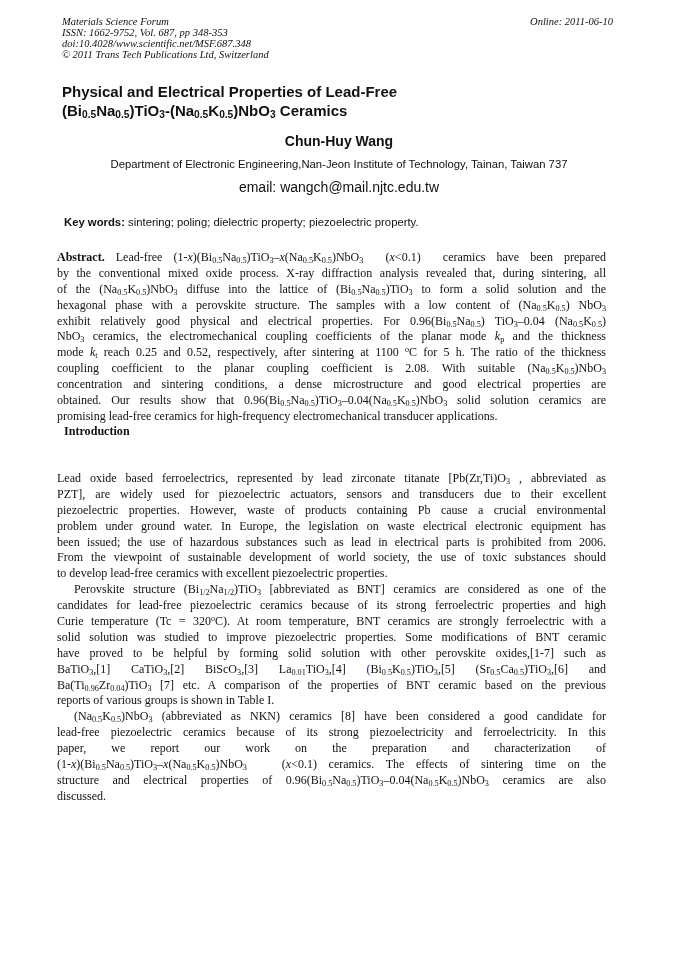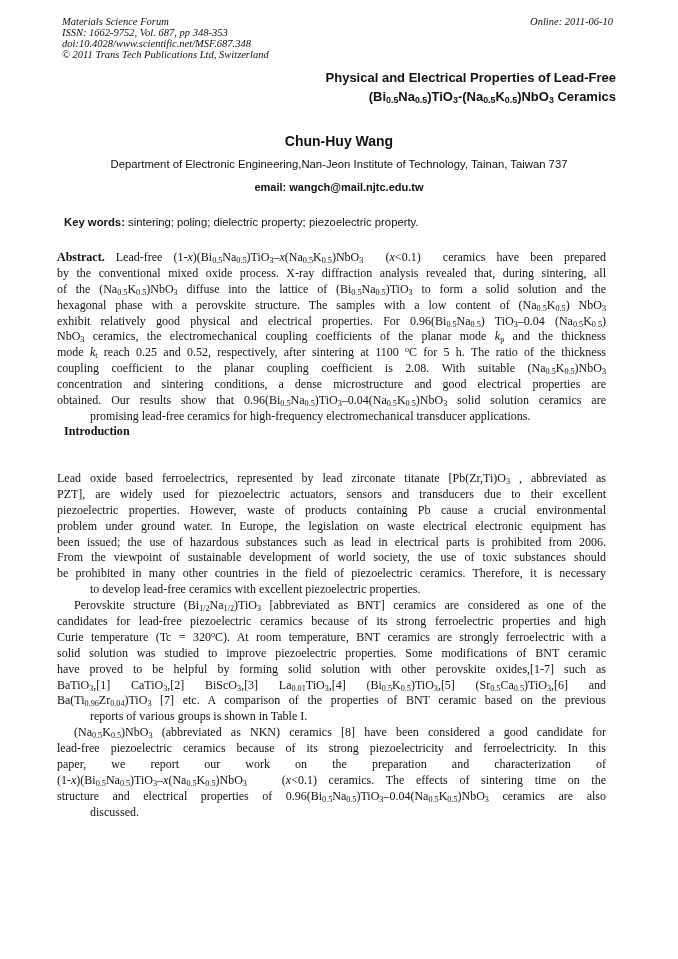--- a/index.html
+++ b/index.html
@@ -2,29 +2,29 @@
 <html><head>
 <meta charset="utf-8">
 <style>
   html, body { margin: 0; padding: 0; background: #ffffff; }
   body { width: 678px; height: 959px; position: relative; overflow: hidden; color: #111; }
   .page { position: absolute; left: 0; top: 0; width: 678px; height: 959px; border-radius: 15px; }
   .hdr { position: absolute; font-family: "Liberation Serif", serif; font-style: italic; font-size: 10.5px; line-height: 11px; color: #111; }
   .hdr-left { left: 62px; top: 16px; }
   .hdr-right { right: 65px; top: 16px; }
   .hdr div { white-space: nowrap; }
-  .title { position: absolute; left: 62px; width: 554px; top: 68px; text-align: right; font-family: "Liberation Sans", sans-serif; font-weight: bold; font-size: 13px; line-height: 19px; }
+  .title { position: absolute; left: 62px; width: 554px; top: 82px; text-align: left; font-family: "Liberation Sans", sans-serif; font-weight: bold; font-size: 15px; line-height: 19px; }
   .author { position: absolute; left: 62px; width: 554px; top: 132px; text-align: center; font-family: "Liberation Sans", sans-serif; font-size: 14px; line-height: 18px; font-weight: bold; }
   .affil { position: absolute; left: 62px; width: 554px; top: 157px; text-align: center; font-family: "Liberation Sans", sans-serif; font-size: 11.3px; line-height: 14px; }
-  .email { position: absolute; left: 62px; width: 554px; top: 180px; text-align: center; font-family: "Liberation Sans", sans-serif; font-size: 11px; line-height: 14px; font-weight: bold; }
+  .email { position: absolute; left: 62px; width: 554px; top: 180px; text-align: center; font-family: "Liberation Sans", sans-serif; font-size: 14px; line-height: 14px; }
   .keywords { position: absolute; left: 64px; width: 554px; top: 215px; font-family: "Liberation Sans", sans-serif; font-size: 11.3px; line-height: 14px; }
   .keywords b { font-weight: bold; }
   .body { position: absolute; left: 57px; width: 549px; font-family: "Liberation Serif", serif; font-size: 12px; line-height: 15.9px; }
   .line { display: block; text-align: justify; text-align-last: justify; white-space: nowrap; height: 15.9px; }
-  .line.last { text-align-last: left; margin-left: 33px; }
+  .line.last { text-align-last: left; }
   .line .j { display: inline-block; width: 100%; text-align: justify; text-align-last: justify; white-space: normal; }
   .line.last .j { text-align-last: left; }
   .abstract { top: 250px; }
   .intro-h { position: absolute; left: 64px; top: 424px; font-family: "Liberation Serif", serif; font-weight: bold; font-size: 12.1px; text-align: center; }
   .intro { top: 471px; }
   sub { font-size: 68%; vertical-align: -2px; line-height: 0; }
   sup { font-size: 68%; vertical-align: 4px; line-height: 0; }
   .ind { padding-left: 17px; box-sizing: border-box; }
   .blue { color: #1a2a8a; }
 </style>
@@ -71,21 +71,20 @@
 
   <div class="intro-h">Introduction</div>
 
   <div class="body intro">
     <span class="line"><span class="j">Lead oxide based ferroelectrics, represented by lead zirconate titanate [Pb(Zr,Ti)O<sub>3</sub> , abbreviated as</span></span>
     <span class="line"><span class="j">PZT], are widely used for piezoelectric actuators, sensors and transducers due to their excellent</span></span>
     <span class="line"><span class="j">piezoelectric properties. However, waste of products containing Pb cause a crucial environmental</span></span>
     <span class="line"><span class="j">problem under ground water. In Europe, the legislation on waste electrical electronic equipment has</span></span>
     <span class="line"><span class="j">been issued; the use of hazardous substances such as lead in electrical parts is prohibited from 2006.</span></span>
     <span class="line"><span class="j">From the viewpoint of sustainable development of world society, the use of toxic substances should</span></span>
-    <span class="line"><span class="j">be prohibited in many other countries in the field of piezoelectric ceramics. Therefore, it is necessary</span></span>
     <span class="line last"><span class="j">to develop lead-free ceramics with excellent piezoelectric properties.</span></span>
 
     <span class="line ind"><span class="j">Perovskite structure (Bi<sub>1/2</sub>Na<sub>1/2</sub>)TiO<sub>3</sub> [abbreviated as BNT] ceramics are considered as one of the</span></span>
     <span class="line"><span class="j">candidates for lead-free piezoelectric ceramics because of its strong ferroelectric properties and high</span></span>
     <span class="line"><span class="j">Curie temperature (Tc = 320<sup>o</sup>C). At room temperature, BNT ceramics are strongly ferroelectric with a</span></span>
     <span class="line"><span class="j">solid solution was studied to improve piezoelectric properties. Some modifications of BNT ceramic</span></span>
     <span class="line"><span class="j">have proved to be helpful by forming solid solution with other perovskite oxides,[1-7] such as</span></span>
     <span class="line"><span class="j">BaTiO<sub>3</sub>,[1] CaTiO<sub>3</sub>,[2] BiScO<sub>3</sub>,[3] La<sub>0.01</sub>TiO<sub>3</sub>,[4] <span class="blue">(</span>Bi<sub>0.5</sub>K<sub>0.5</sub>)TiO<sub>3</sub>,[5] (Sr<sub>0.5</sub>Ca<sub>0.5</sub>)TiO<sub>3</sub>,[6] and</span></span>
     <span class="line"><span class="j">Ba(Ti<sub>0.96</sub>Zr<sub>0.04</sub>)TiO<sub>3</sub> [7] etc. A comparison of the properties of BNT ceramic based on the previous</span></span>
     <span class="line last"><span class="j">reports of various groups is shown in Table I.</span></span>

